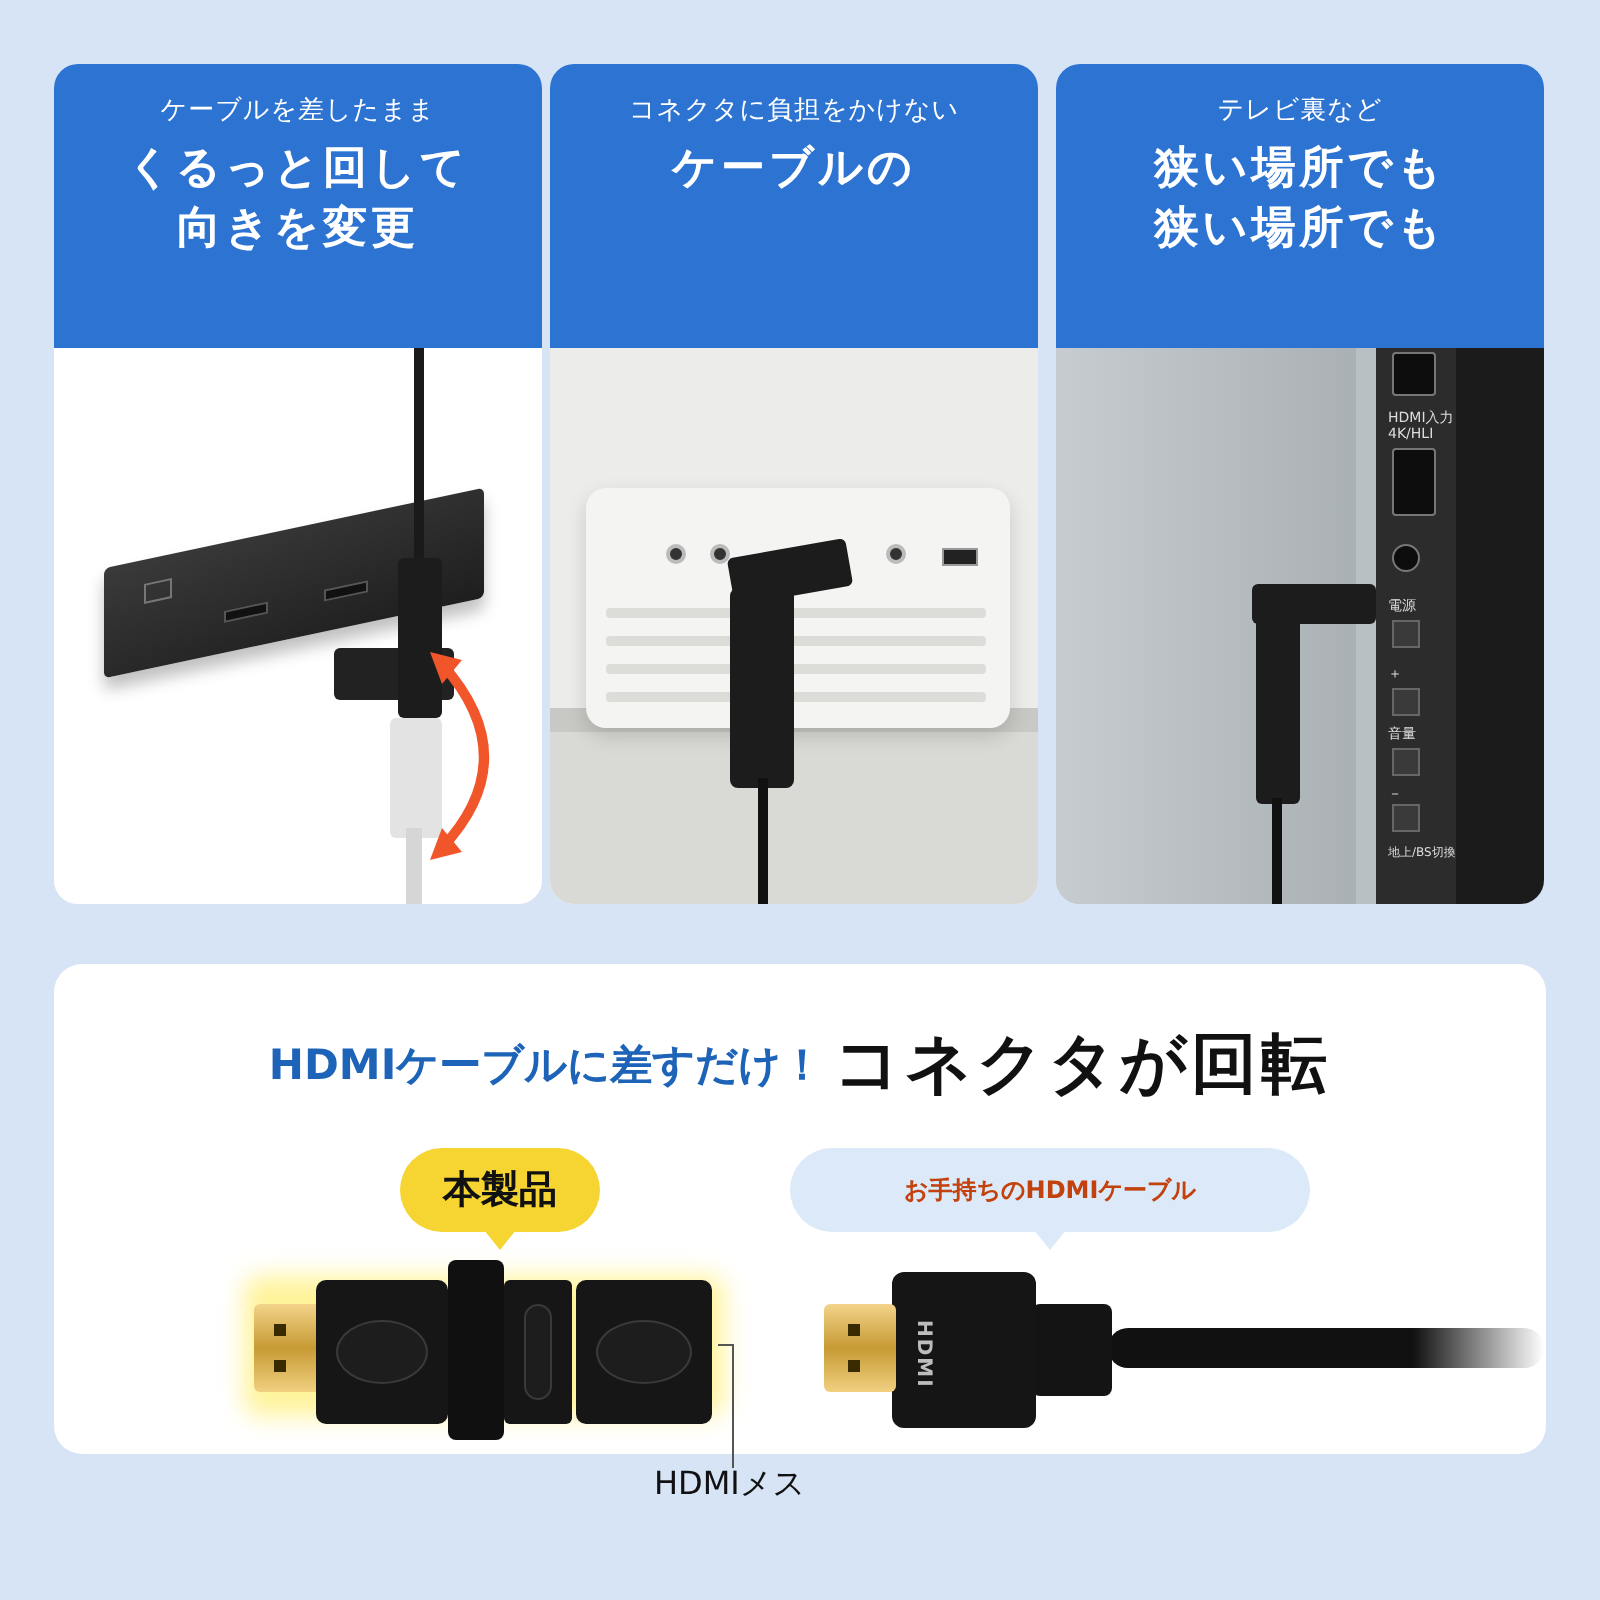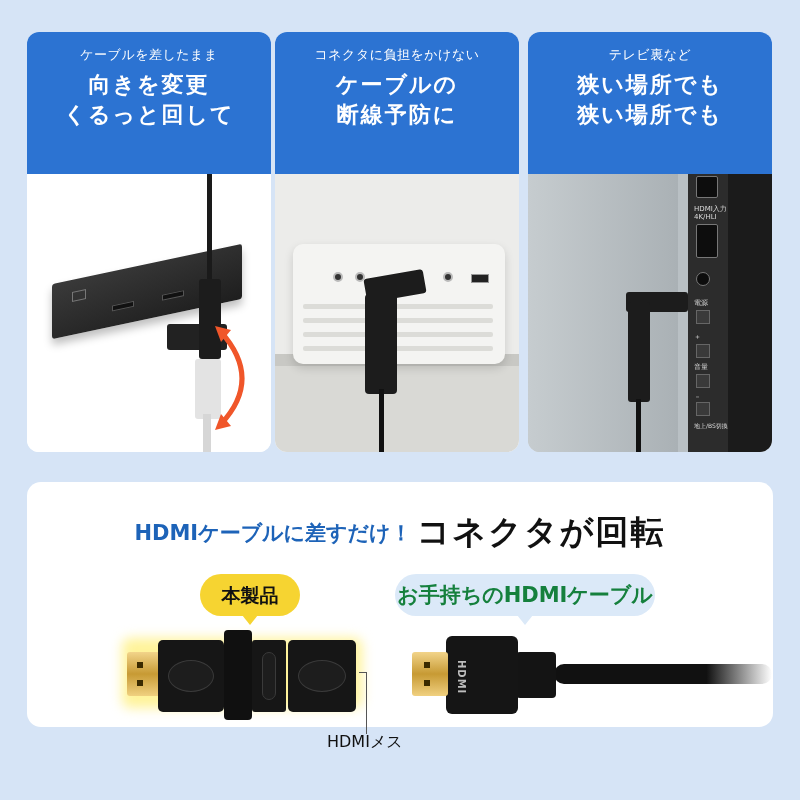--- a/index.html
+++ b/index.html
@@ -109,21 +109,21 @@
   .bubble {
     position:absolute; height:42px; border-radius:21px;
     font-weight:bold; text-align:center; line-height:42px;
   }
   .bubble::after {
     content:""; position:absolute; left:50%; bottom:-9px; margin-left:-8px;
     border-left:8px solid transparent; border-right:8px solid transparent;
   }
   .bubble-yellow { left:173px; top:92px; width:100px; background:#f6d431; color:#111; font-size:19px; }
   .bubble-yellow::after { border-top:10px solid #f6d431; }
-  .bubble-blue { left:368px; top:92px; width:260px; background:#dbe9f8; color:#15803d; font-size:21px; }
+  .bubble-blue { left:368px; top:92px; width:260px; background:#dbe9f8; color:#c2410c; font-size:12px; }
   .bubble-blue::after { border-top:10px solid #dbe9f8; }
 
   .product { position:absolute; left:95px; top:148px; width:240px; height:90px; }
   .glow { position:absolute; left:0; top:8px; width:240px; height:70px; background:#fff39a; filter: blur(6px); border-radius:8px; }
   .gold-plug { position:absolute; left:5px; top:22px; width:36px; height:44px; background:linear-gradient(180deg,#f2d48a,#c79a34,#f0d080); border-radius:3px; }
   .gold-plug .pin { position:absolute; left:10px; width:6px; height:6px; background:#3a2a00; }
   .blk-a { position:absolute; left:36px; top:10px; width:66px; height:72px; background:#161616; border-radius:5px; }
   .blk-hinge { position:absolute; left:102px; top:0; width:28px; height:90px; background:#101010; border-radius:4px; }
   .blk-b { position:absolute; left:130px; top:10px; width:34px; height:72px; background:#161616; border-radius:3px; }
   .blk-c { position:absolute; left:166px; top:10px; width:68px; height:72px; background:#161616; border-radius:5px; }
@@ -138,22 +138,22 @@
   .hc-logo { position:absolute; left:44px; top:30px; color:#bdbdbd; font-size:10px; font-weight:bold; writing-mode:vertical-rl; letter-spacing:1px; }
   .hc-neck { position:absolute; left:104px; top:22px; width:40px; height:46px; background:#141414; border-radius:4px; }
   .hc-line { position:absolute; left:142px; top:34px; width:218px; height:20px; background:linear-gradient(90deg,#111 70%,rgba(17,17,17,0)); border-radius:10px; }
 </style>
 </head>
 <body>
 
 <div class="card card-1">
   <div class="card-head">
     <div class="sub">ケーブルを差したまま</div>
+    <div class="main">くるっと回して</div>
     <div class="main">向きを変更</div>
-    <div class="main">くるっと回して</div>
   </div>
   <div class="card-body">
     <div class="c1-bg"></div>
     <div class="switcher">
       <div class="btn"></div>
       <div class="port" style="left:60px"></div>
       <div class="port" style="left:110px"></div>
     </div>
     <div class="ghost"></div>
     <div class="ghost2"></div>
@@ -165,21 +165,20 @@
       <polygon points="0,2 16,6 6,18" fill="#f0562a"></polygon>
       <polygon points="0,106 16,102 6,90" fill="#f0562a"></polygon>
     </svg>
   </div>
 </div>
 
 <div class="card card-2">
   <div class="card-head">
     <div class="sub">コネクタに負担をかけない</div>
     <div class="main">ケーブルの</div>
-    <div class="main">断線予防に</div>
   </div>
   <div class="card-body">
     <div class="c2-bg"></div>
     <div class="c2-wall"></div>
     <div class="c2-shelf"></div>
     <div class="projector">
       <div class="slot" style="top:60px"></div>
       <div class="slot" style="top:74px"></div>
       <div class="slot" style="top:88px"></div>
       <div class="slot" style="top:102px"></div>

